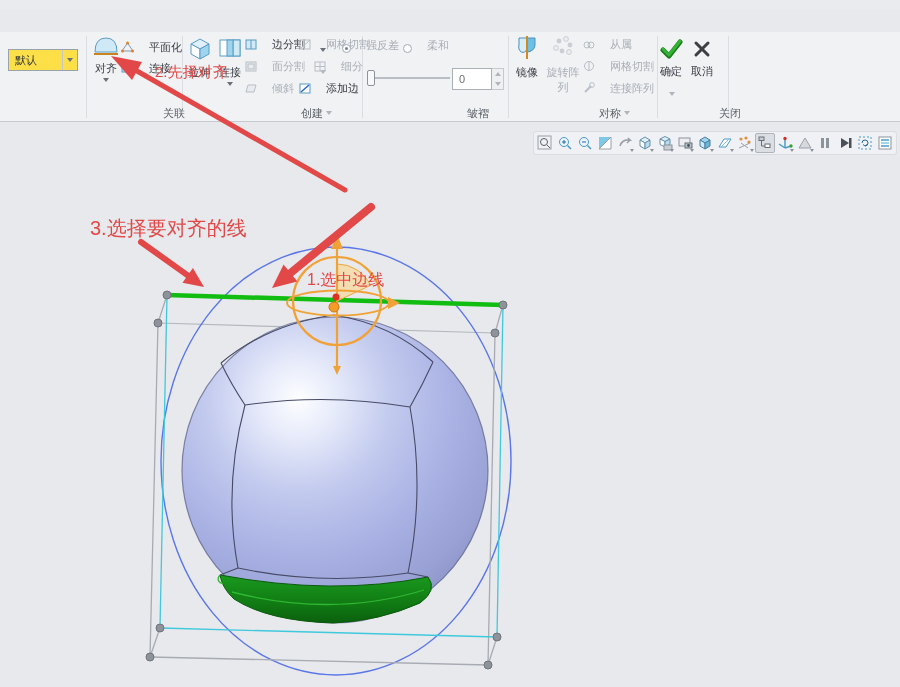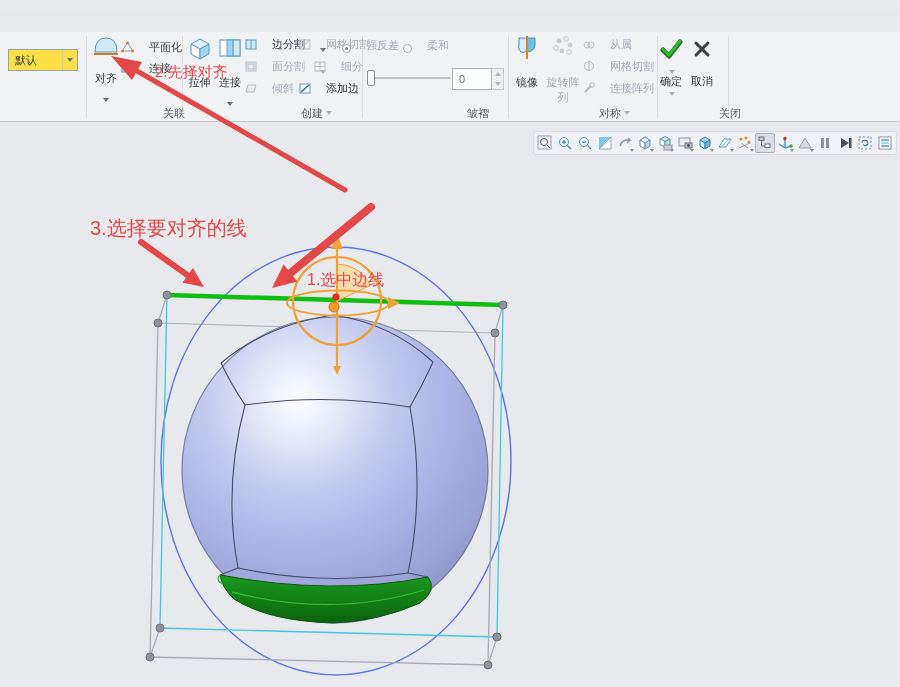--- a/index.html
+++ b/index.html
@@ -11,21 +11,21 @@
   .menubar{position:absolute;left:0;top:9px;width:900px;height:23px;background:#272c31;}
   .menu-item{position:absolute;top:0;height:23px;line-height:23px;color:#dde1e5;font-size:12px;cursor:default;white-space:nowrap;}
   .active-tab{position:absolute;left:362px;top:0;width:66px;height:23px;background:#f0f2f4;
               color:#24282c;font-style:italic;font-size:12px;text-align:center;line-height:23px;}
   
   .ribbon{position:absolute;left:0;top:32px;width:900px;height:90px;background:#f0f2f4;border-bottom:1px solid #c6cacf;box-sizing:border-box;}
   .ribbon *{box-sizing:border-box;}
   .sep{position:absolute;top:4px;height:82px;width:1px;background:#dadde1;}
   .grouplabel{position:absolute;top:74px;height:14px;font-size:11px;color:#5a6067;white-space:nowrap;display:flex;align-items:center;gap:3px;margin-left:43px;}
   .rbtn{position:absolute;background:none;border:none;padding:0;margin:0;font-size:11px;color:#383d43;
-        display:flex;flex-direction:column;align-items:center;gap:12px;cursor:default;font-family:inherit;}
+        display:flex;flex-direction:column;align-items:center;gap:2px;cursor:default;font-family:inherit;}
   .rrow{position:absolute;display:flex;align-items:flex-end;gap:15px;font-size:11px;color:#383d43;white-space:nowrap;}
   .dis,.dis *{color:#a9aeb6 !important;}
   .car{width:0;height:0;border-left:3px solid transparent;border-right:3px solid transparent;border-top:4px solid #6a7077;display:inline-block;}
   .dis .car,.car.gray{border-top-color:#b0b5bc;}
   .combo{position:absolute;left:8px;top:17px;width:70px;height:22px;background:#fde047;border:1px solid #9aa2ab;display:flex;align-items:center;}
   .combo .val{flex:1;padding-left:6px;font-size:11px;color:#33383e;}
   .combo .dd{width:15px;height:100%;border-left:1px solid #c3c9cf;display:flex;align-items:center;justify-content:center;}
   .radio{width:9px;height:9px;border:1px solid #a6acb4;border-radius:50%;display:inline-block;position:relative;background:#fbfcfd;}
   .radio.on::after{content:"";position:absolute;left:2px;top:2px;width:3px;height:3px;border-radius:50%;background:#7b828b;}
   .slider-track{position:absolute;left:368px;top:45px;width:82px;height:2px;background:#b9bec5;}

